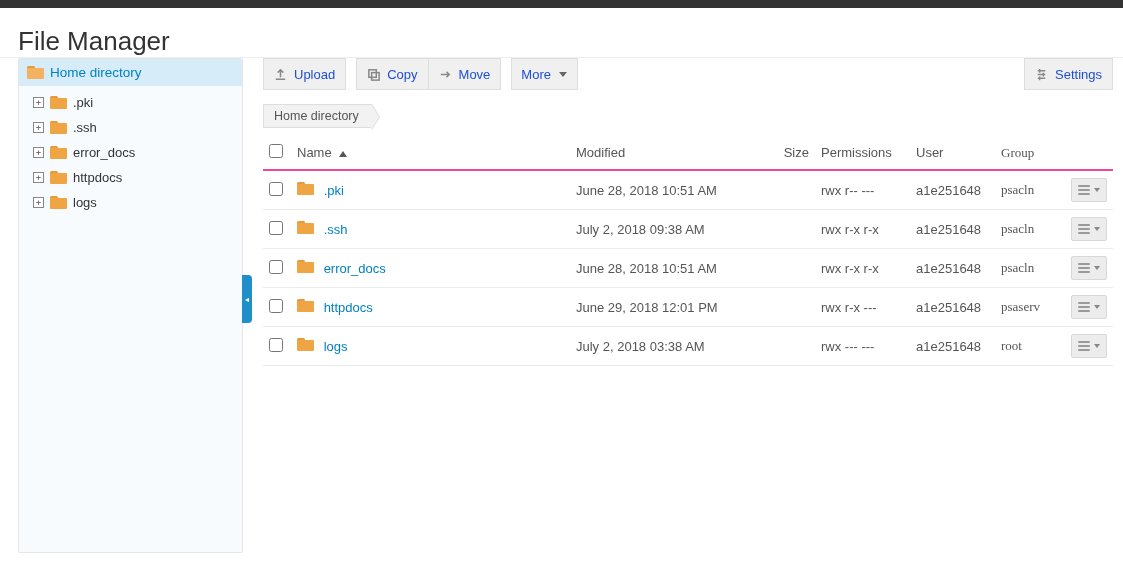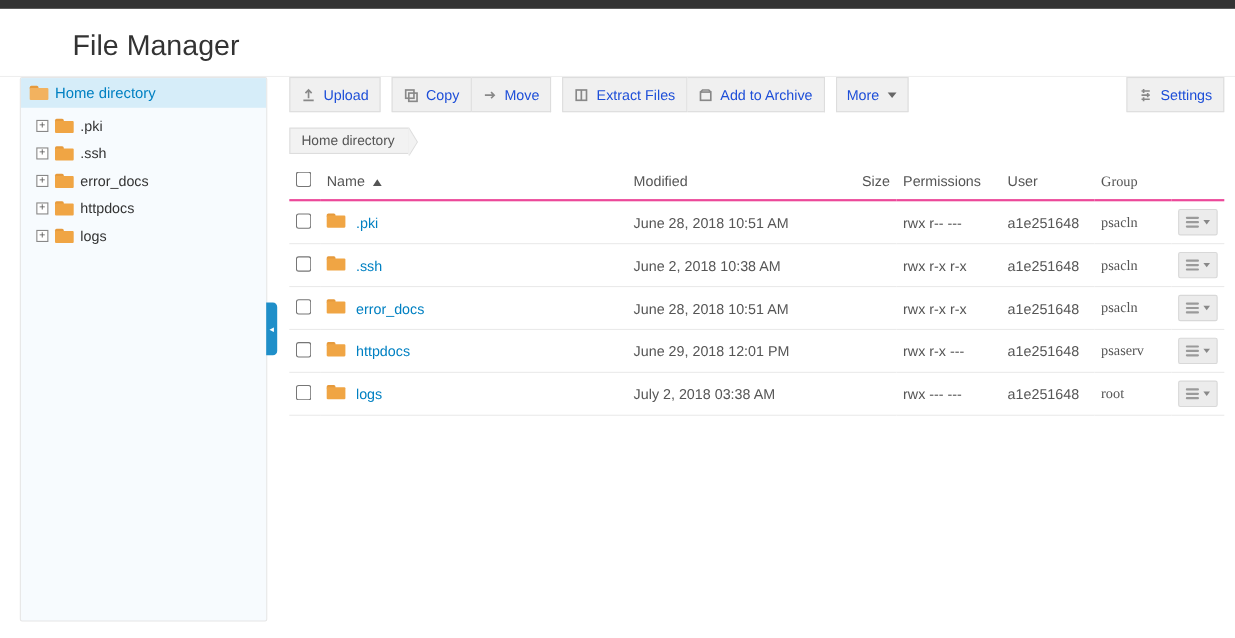--- a/index.html
+++ b/index.html
@@ -10,22 +10,21 @@
       height:580px;
       overflow:hidden;
       font-size:13px;
       color:#333;
     }
     .topbar { height:8px; background:#333; }
     .page-title {
       font-size:26px;
       font-weight:300;
       color:#333;
-      padding:18px 0 12px 18px;
-      margin-left:48px;
+      padding:18px 0 0 18px;
     }
     .workspace {
       display:flex;
       height:calc(580px - 8px - 56px);
       border-top:1px solid #eee;
     }
     .sidebar {
       width:225px;
       min-width:225px;
       background:#f7fbfe;
@@ -270,40 +269,20 @@
           <span class="ic">
               <svg viewBox="0 0 16 16">
                 <path d="M3 8h8M9 5l3 3-3 3"></path>
               </svg>
             </span>
           <span>Move</span>
         </button>
       </div>
 
 
-      <div class="tb-group">
-        <button class="tb-btn">
-          <span class="ic">
-              <svg viewBox="0 0 16 16">
-                <rect x="3" y="3" width="10" height="10"></rect>
-                <path d="M8 3v10"></path>
-              </svg>
-            </span>
-          <span>Extract Files</span>
-        </button>
-        <button class="tb-btn">
-          <span class="ic">
-              <svg viewBox="0 0 16 16">
-                <rect x="3" y="5" width="10" height="8"></rect>
-                <path d="M3 5l2-2h6l2 2"></path>
-              </svg>
-            </span>
-          <span>Add to Archive</span>
-        </button>
-      </div>
 
       <div class="tb-group">
         <button class="tb-btn">
           <span>More</span>
           <span class="caret-d"></span>
         </button>
       </div>
 
       <div class="tb-spacer"></div>
 
@@ -353,21 +332,21 @@
             <td class="col-act"><span class="row-action">
                 <span class="hamb">
                   <span></span>
                 </span>
                 <span class="row-caret"></span>
               </span></td>
           </tr>
           <tr>
             <td class="col-cb"><span class="chk"><input type="checkbox" style=""></span></td>
             <td class="col-name"><span class="folder-closed"></span> <a href="#" class="name-link">.ssh</a></td>
-            <td class="col-mod">June 2, 2018 10:38 AM</td>
+            <td class="col-mod">July 2, 2018 09:38 AM</td>
             <td class="col-size"></td>
             <td class="col-perm">rwx r-x r-x</td>
             <td class="col-user">a1e251648</td>
             <td class="col-group">psacln</td>
             <td class="col-act"><span class="row-action">
                 <span class="hamb">
                   <span></span>
                 </span>
                 <span class="row-caret"></span>
               </span></td>

